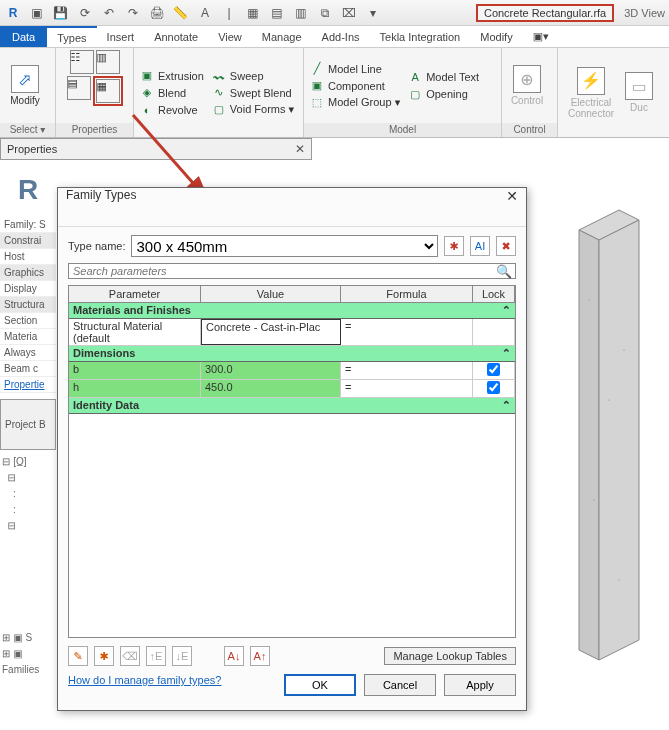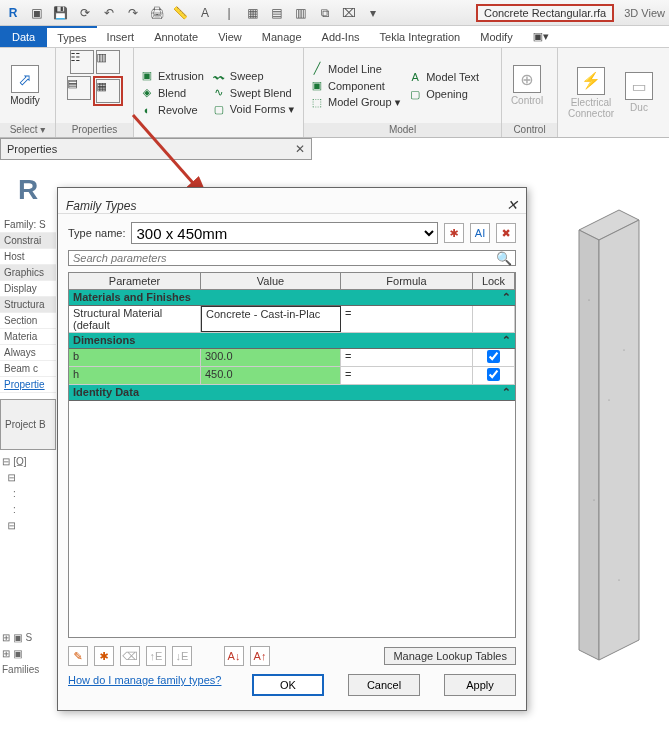--- a/index.html
+++ b/index.html
@@ -18,45 +18,45 @@
 .panel .panellabel { text-align: center; font-size: 10px; color: #666; padding: 1px 0 2px 0; background: #eaeaea; }
 .bigbtn { display: flex; flex-direction: column; align-items: center; justify-content: center; width: 42px; height: 64px; font-size: 10px; }
 .bigbtn .bicon { width: 28px; height: 28px; border: 1px solid #888; display: flex; align-items: center; justify-content: center; color: #1565c0; font-size: 16px; margin-bottom: 2px; background: #fff; }
 .redbox { border: 2px solid #c0392b; padding: 1px; }
 .formlist, .modellist { display: flex; flex-direction: column; gap: 1px; font-size: 11px; }
 .formlist .fl, .modellist .fl { display: flex; align-items: center; gap: 4px; padding: 1px 2px; white-space: nowrap; }
 .formlist .fi, .modellist .fi { width: 14px; height: 14px; display: inline-flex; align-items: center; justify-content: center; color: #1b7837; font-size: 11px; }
 .propshdr { background: #f0f0f0; border: 1px solid #999; padding: 3px 6px; font-size: 11px; display: flex; justify-content: space-between; align-items: center; width: 312px; position: absolute; left: 0; top: 138px; }
 .propshdr .px { font-size: 12px; color: #555; }
 .dialog { position: absolute; left: 57px; top: 187px; width: 470px; height: 524px; background: #fbfbfb; border: 1px solid #666; box-shadow: 2px 2px 8px rgba(0,0,0,0.3); display: flex; flex-direction: column; }
-.dlg-title { height: 26px; display: flex; align-items: flex-end; padding: 0 8px; font-size: 12px; border-bottom: 1px solid #ddd; font-style: italic; }
+.dlg-title { height: 39px; display: flex; align-items: flex-start; padding: 0 8px; font-size: 12px; border-bottom: 1px solid #ddd; }
 .dlg-title .dx { margin-left: auto; font-size: 14px; color: #333; }
 .dlg-body { flex: 1; padding: 8px 10px; display: flex; flex-direction: column; gap: 6px; }
 .rowtn { display: flex; align-items: center; gap: 6px; }
 .rowtn select { flex: 1; height: 22px; font-size: 15px; border: 1px solid #888; background: #fff; }
 .iconbtn { width: 20px; height: 20px; border: 1px solid #aaa; background: #fff; display: inline-flex; align-items: center; justify-content: center; font-size: 11px; color: #c0392b; }
 .searchrow { display: flex; border: 1px solid #888; height: 16px; align-items: center; background: #fff; }
 .searchrow input { flex: 1; border: none; outline: none; font-size: 11px; font-style: italic; color: #888; padding: 0 4px; background: transparent; }
 .searchrow .sic { width: 22px; text-align: center; font-size: 13px; color: #555; }
 .paramtbl { border: 1px solid #888; flex: 1; display: flex; flex-direction: column; background: #fff; }
 .paramtbl .hdr { display: flex; background: #f0f0f0; border-bottom: 1px solid #888; }
 .paramtbl .hdr div { padding: 2px 4px; border-right: 1px solid #888; font-size: 11px; text-align: center; }
 .col-p { width: 132px; } .col-v { width: 140px; } .col-f { width: 132px; } .col-l { width: 42px; }
-.grp { background: #14b8a6; border-bottom: 1px solid #666; display: flex; justify-content: space-between; padding: 1px 4px; font-weight: bold; font-size: 11px; }
+.grp { background: #86efac; border-bottom: 1px solid #666; display: flex; justify-content: space-between; padding: 1px 4px; font-weight: bold; font-size: 11px; }
 .prow { display: flex; border-bottom: 1px solid #ccc; font-size: 11px; }
 .prow div { padding: 1px 4px; border-right: 1px solid #ccc; }
 .green { background: #80e080; }
 .lockcell { text-align: center; }
 .lockcell input { margin: 0; }
 .btmrow { display: flex; align-items: center; gap: 6px; padding-top: 2px; }
 .btmrow .spacer { flex: 1; }
 .mlt { border: 1px solid #888; background: #f0f0f0; padding: 2px 8px; font-size: 11px; }
 .linkrow { padding: 2px 0 6px 0; display: flex; }
 .linkrow a { color: #1565c0; text-decoration: underline; font-size: 11px; }
-.okrow { display: flex; gap: 24px; margin-left: auto; }
+.okrow { display: flex; gap: 8px; margin-left: auto; }
 .okrow button { width: 72px; height: 22px; border: 1px solid #888; background: #f0f0f0; font-size: 11px; }
 .okrow button.def { border: 2px solid #1565c0; background: #fff; }
 .beam3d { position: absolute; right: 20px; top: 200px; width: 80px; height: 470px; }
 .arrow { position: absolute; left: 128px; top: 110px; width: 90px; height: 100px; pointer-events: none; }
 .leftpanel { position: absolute; left: 0; top: 162px; width: 56px; font-size: 10px; color: #555; background: #fff; }
 .leftpanel .lp { padding: 2px 4px; border-bottom: 1px solid #eee; white-space: nowrap; overflow: hidden; }
 .leftpanel .lp.link { color: #1565c0; text-decoration: underline; }
 .leftpanel .hdr2 { background: #f0f0f0; border: 1px solid #999; padding: 19px 4px; }
 </style>
 </head>

